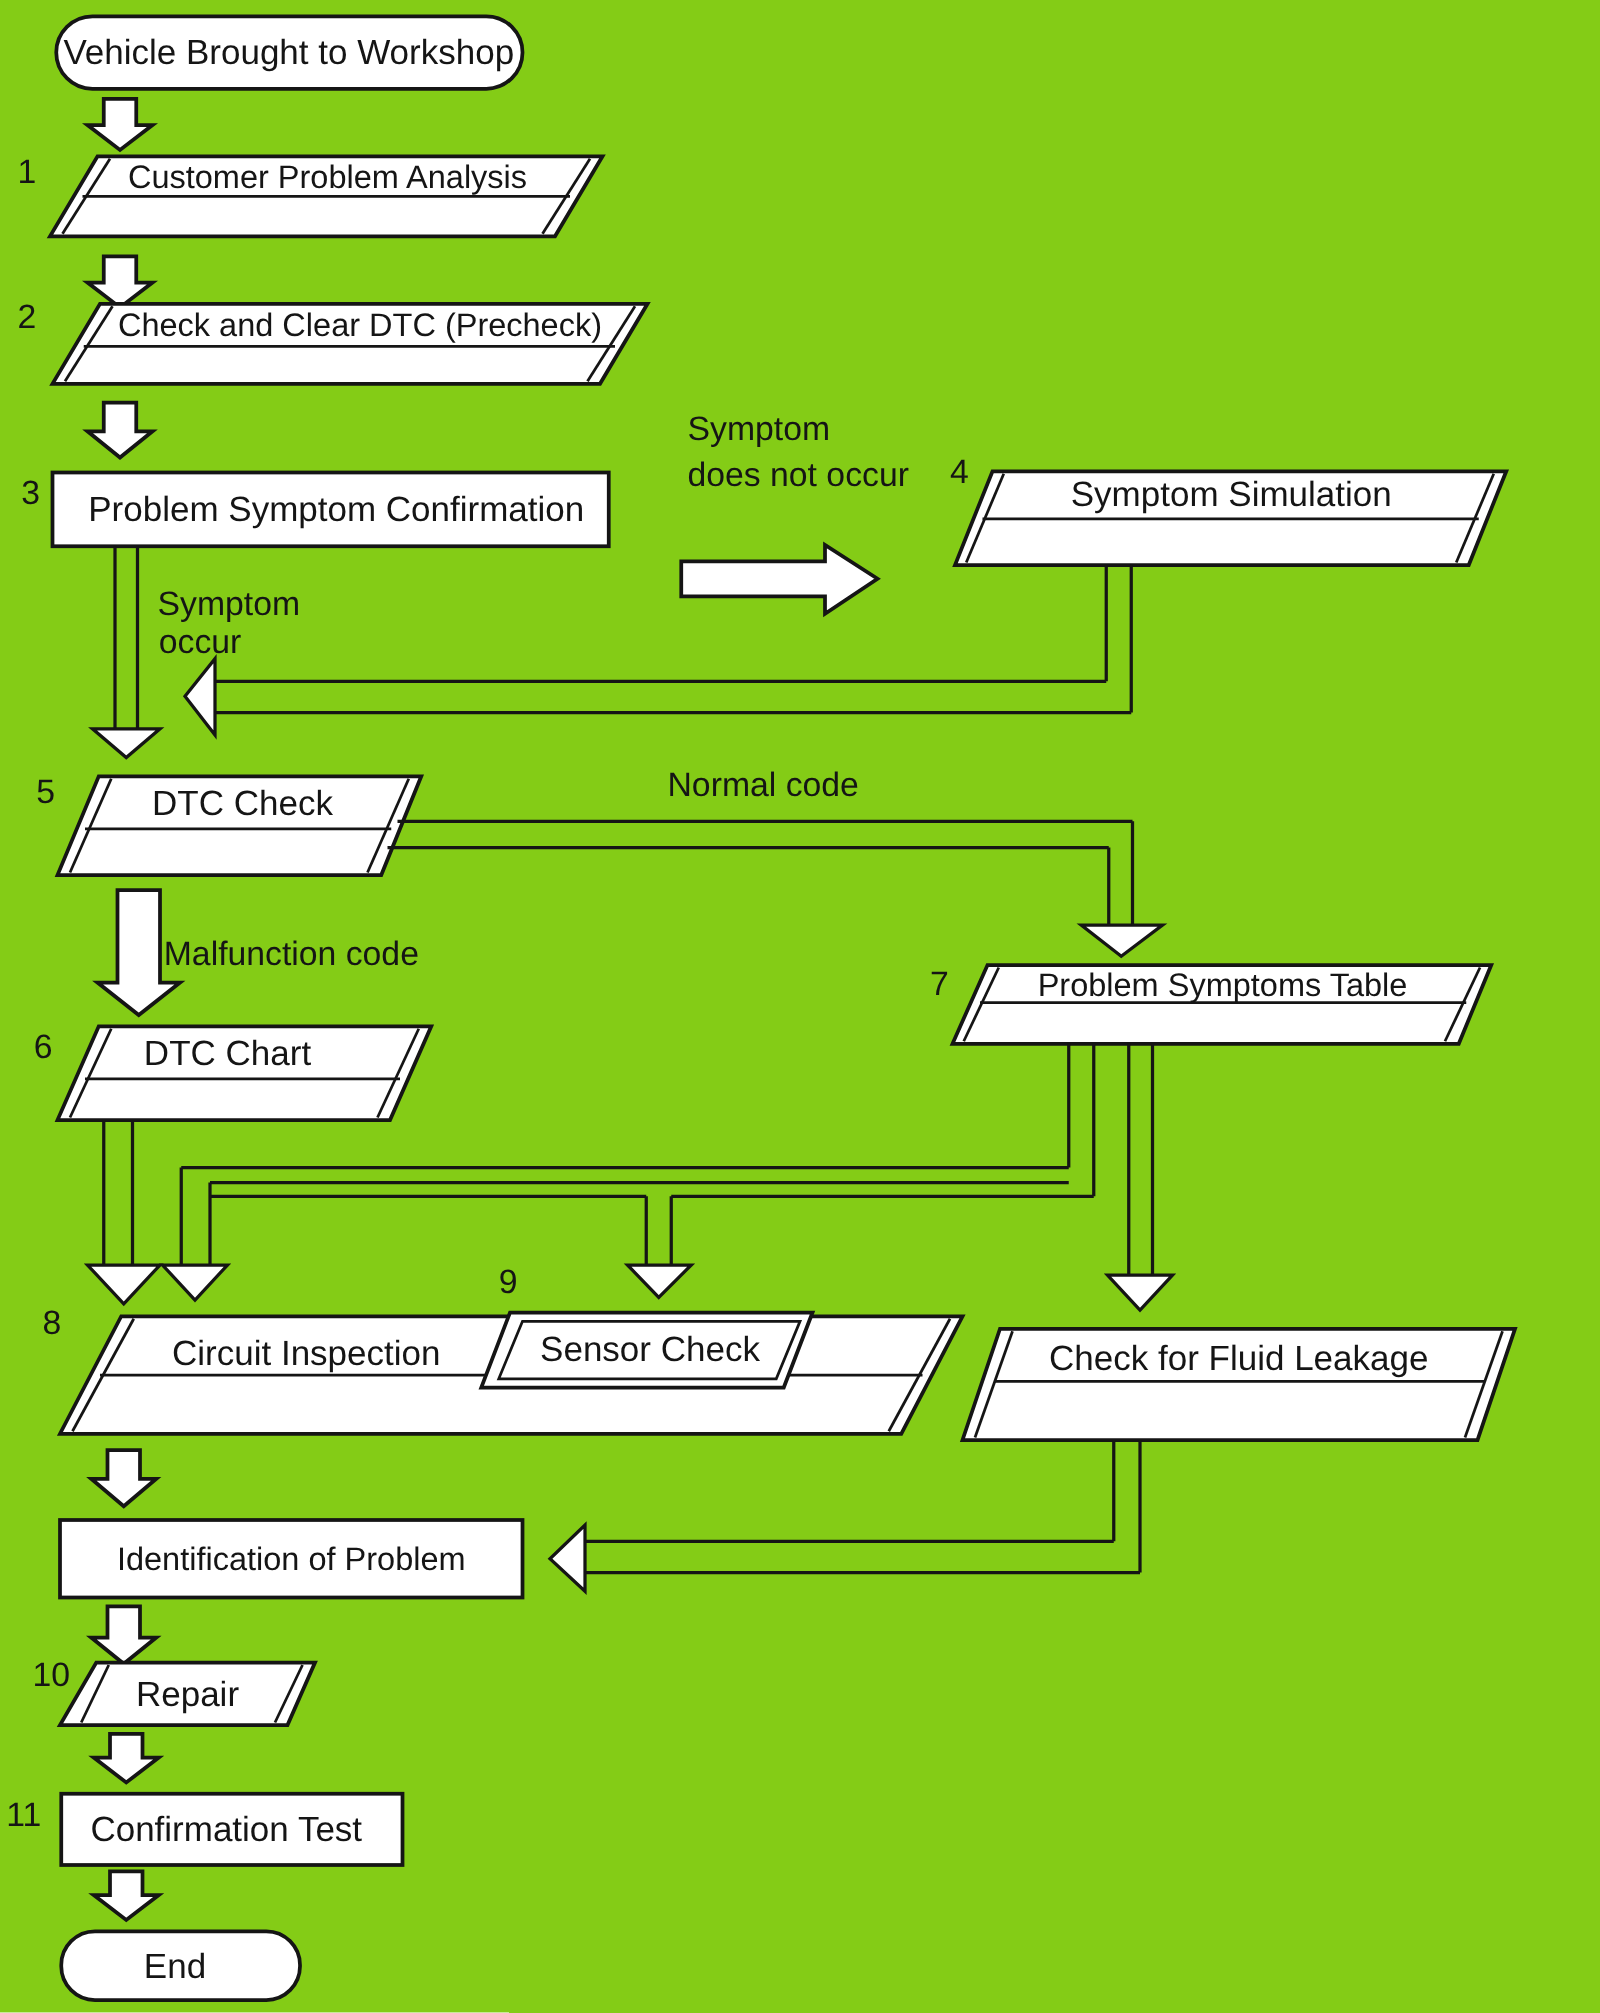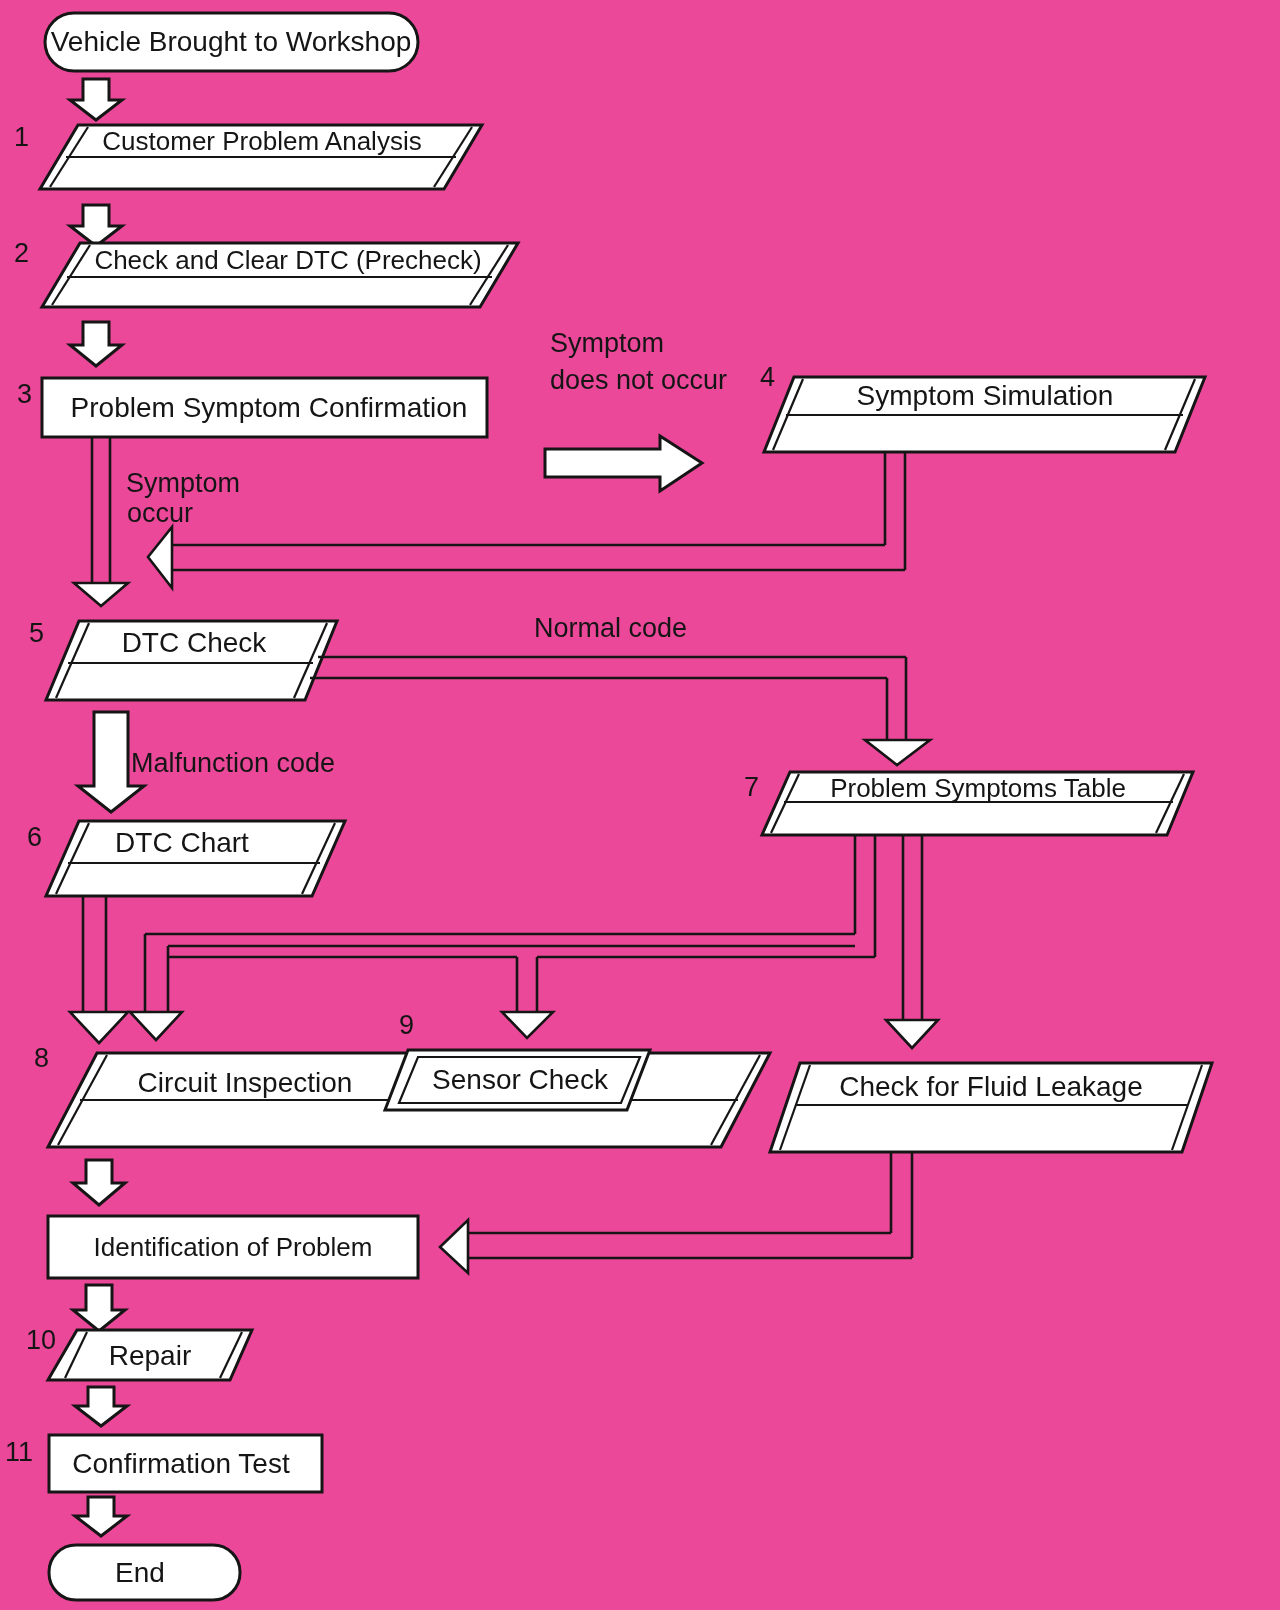--- a/index.html
+++ b/index.html
@@ -1,16 +1,16 @@
 <!DOCTYPE html>
 <html><head>
 <meta charset="utf-8">
 <style>
   html,body { margin:0; padding:0; background:#ffffff; }
-  .page { width:1280px; height:1610px; background:#ec4899; position:relative; }
+  .page { width:1280px; height:1610px; background:#84cc16; position:relative; }
   svg text {
     font-family:"Liberation Sans", sans-serif;
     fill:#151515;
   }
   .title { font-size:26px; }
   .title-lg { font-size:28px; }
   .num { font-size:27px; }
   .edge-label { font-size:27px; }
   .shape { fill:#ffffff; stroke:#151515; stroke-width:3; }
   .shape-thin { fill:none; stroke:#151515; stroke-width:2.2; }

